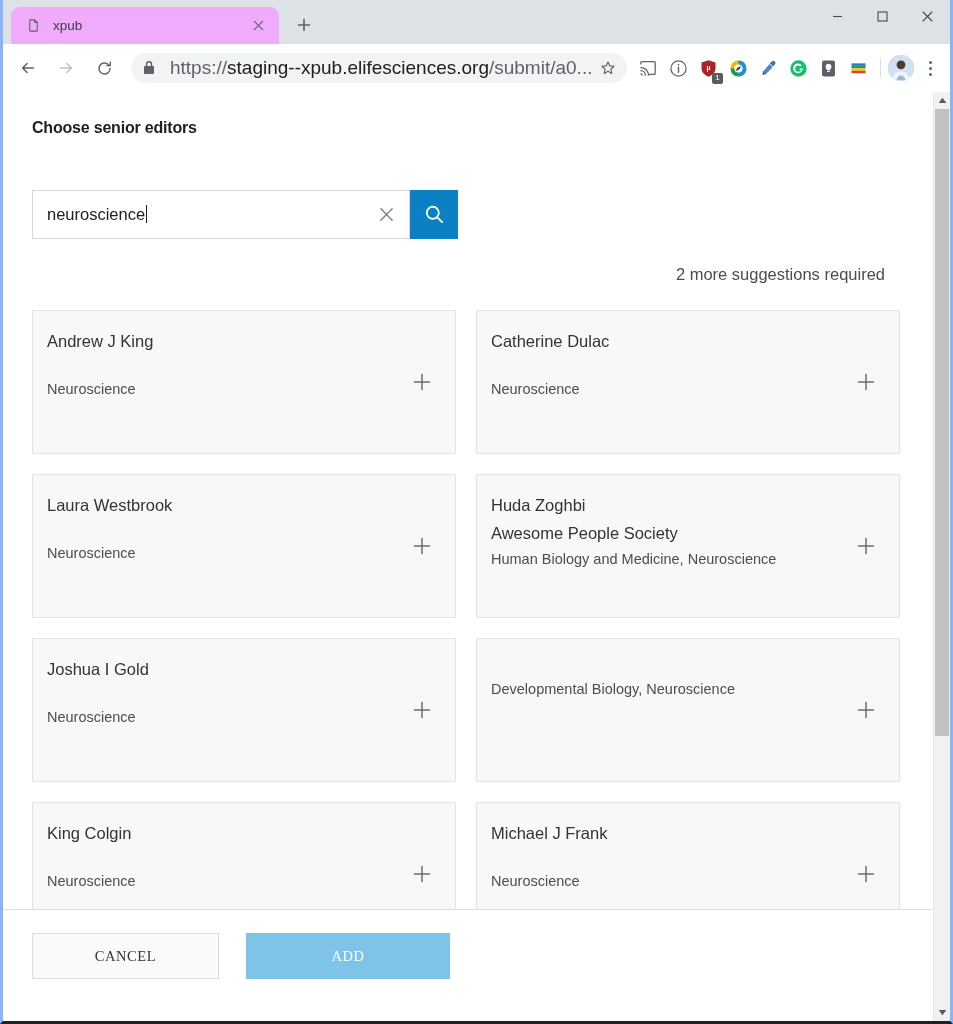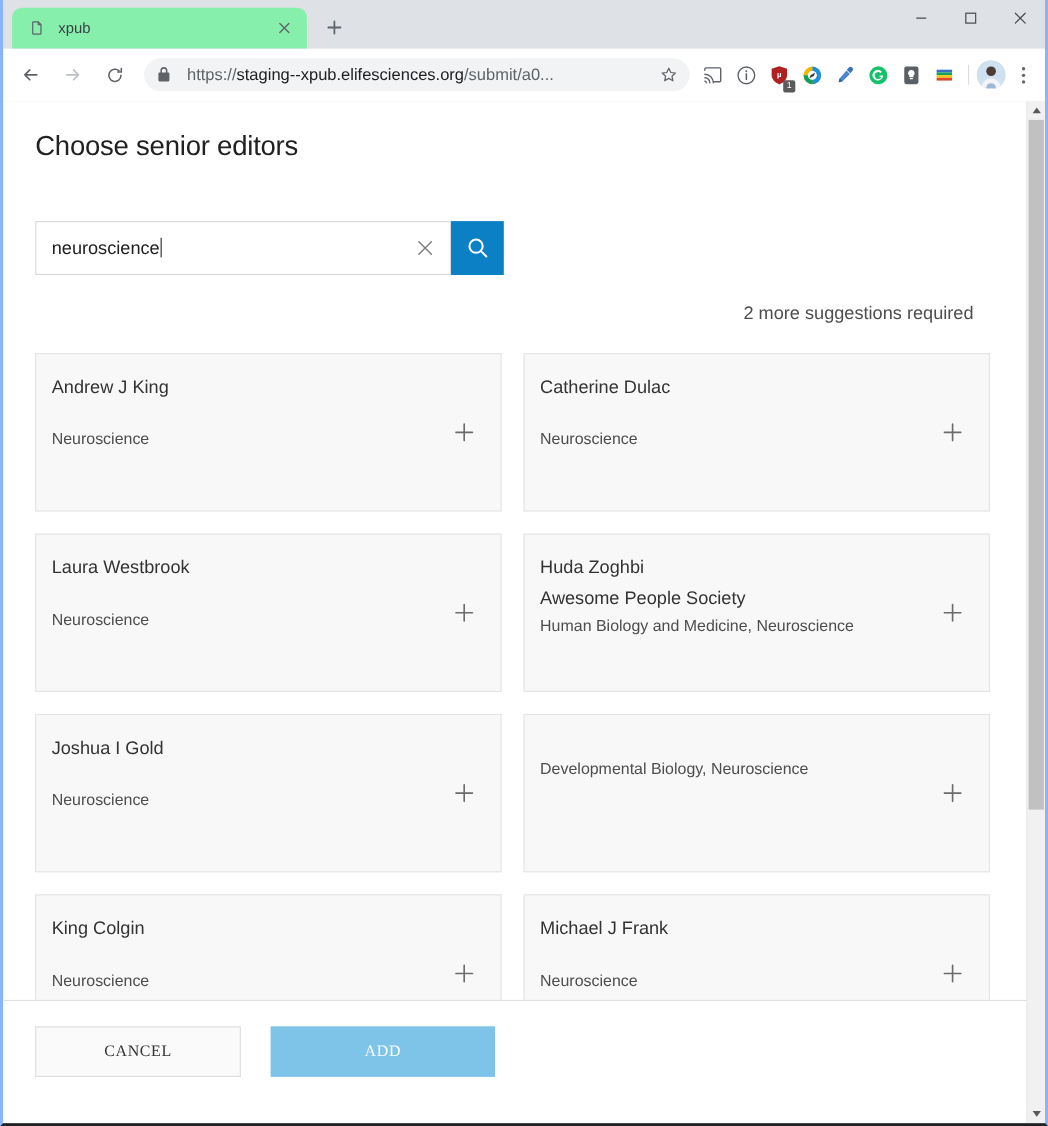--- a/index.html
+++ b/index.html
@@ -24,21 +24,21 @@
   }
   .titlebar {
     height: 44px; min-height: 44px;
     background: #dee1e6;
     display: flex; align-items: flex-end;
     position: relative;
   }
   .tabstrip { display: flex; align-items: flex-end; padding-left: 8px; height: 44px; }
   .tab {
     width: 268px; height: 37px;
-    background: #86efac;
+    background: #f0abfc;
     border-radius: 9px 9px 0 0;
     display: flex; align-items: center;
     padding: 0 10px 0 14px;
     position: relative;
   }
   .tab-favicon {
     width: 17px; height: 17px; flex: 0 0 17px;
     margin-right: 11px;
     display: flex; align-items: center; justify-content: center;
   }
@@ -84,21 +84,21 @@
     height: 30px;
     background: #f1f3f4;
     border-radius: 16px;
     display: flex; align-items: center;
     padding: 0 6px 0 12px;
     margin: 0 6px 0 4px;
     min-width: 0;
   }
   .lock-icon { flex: 0 0 16px; margin-right: 11px; display:flex; align-items:center; color:#5f6368;}
   .url {
-    flex: 1 1 auto; font-size: 15px; color: #5f6368;
+    flex: 1 1 auto; font-size: 19px; color: #5f6368;
     white-space: nowrap; overflow: hidden;
     min-width: 0;
   }
   .url b { color: #202124; font-weight: normal; }
   .star { width: 26px; height: 26px; flex: 0 0 26px; display:flex; align-items:center; justify-content:center; color:#5f6368;}
   .ext-row { display: flex; align-items: center; }
   .ext {
     width: 28px; height: 28px;
     display: flex; align-items: center; justify-content: center;
     position: relative; margin: 0 1px;
@@ -136,22 +136,22 @@
     position: relative;
     overflow: hidden;
   }
   .content {
     position: absolute;
     left: 0; top: 0; right: 0;
     padding: 0 0 0 0;
   }
 
   .heading {
-    font-size: 25px;
-    font-weight: normal;
+    font-size: 16px;
+    font-weight: bold;
     color: #212121;
     margin: 27px 0 0 29px;
     letter-spacing: -0.2px;
   }
 
   .searchrow {
     margin: 53px 0 0 29px;
     display: flex; align-items: stretch;
     width: 426px;
   }

